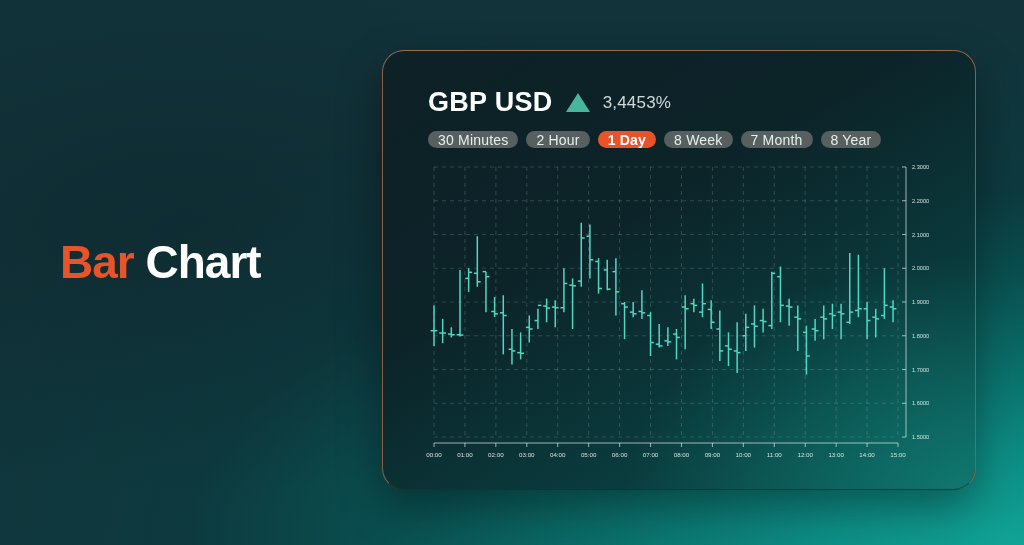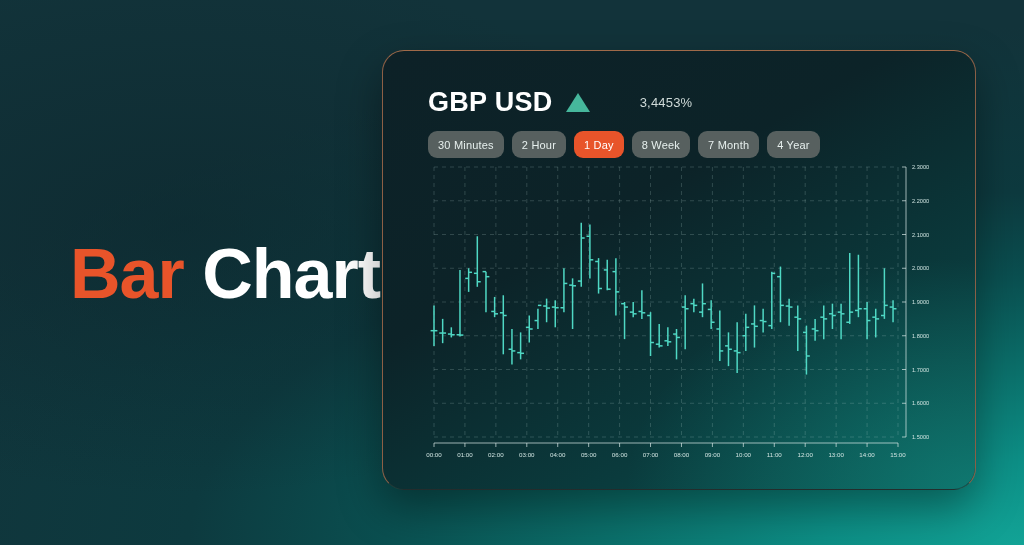--- a/index.html
+++ b/index.html
@@ -15,22 +15,22 @@
     overflow: hidden;
   }
   #root::after{
     content:""; position:absolute; inset:0;
     background: radial-gradient(70% 70% at 18% 42%, rgba(12,38,44,.55) 0%, rgba(12,38,44,0) 70%);
     pointer-events:none;
   }
 
   
   .hero {
-    position: absolute; left: 70px; top: 238px; z-index: 3;
-    font-size: 70px; font-weight: 700; letter-spacing: -1px;
+    position: absolute; left: 60px; top: 238px; z-index: 3;
+    font-size: 46px; font-weight: 700; letter-spacing: -1px;
     line-height: 1.05; white-space: nowrap;
   }
   .hero .w1 { color: #e8542a; }
   .hero .w2 { color: #ffffff; }
 
   
   .card {
     position: absolute; left: 382px; top: 50px;
     width: 594px; height: 440px; z-index: 4;
     background: linear-gradient(150deg, #0d2127 0%, #0c2328 38%, #0a3b3d 72%, #0b5350 100%);
@@ -47,31 +47,31 @@
     background: radial-gradient(95% 85% at 100% 100%, rgba(18,150,138,.55) 0%, rgba(18,150,138,0) 62%);
     pointer-events:none;
   }
   .card-inner { position: relative; z-index: 2; width:100%; height:100%; }
 
   
   .head { position:absolute; left:45px; top:36px; display:flex; align-items:center; gap:13px; }
   .pair { color:#fff; font-size:27px; font-weight:700; letter-spacing:.3px; }
   .tri { width:0; height:0; border-left:12px solid transparent; border-right:12px solid transparent;
          border-bottom:19px solid #46b79c; }
-  .chg { color:#cfdad8; font-size:13px; letter-spacing:.2px;margin-left:37px; }
+  .chg { color:#cfdad8; font-size:17px; letter-spacing:.2px; }
 
   
   .tabs { position:absolute; left:45px; top:80px; display:flex; gap:8px; }
   .tab {
-    height: 27px; padding: 0 10px; border-radius: 9px;
+    height: 17px; padding: 0 10px; border-radius: 9px;
     display:flex; align-items:center; justify-content:center;
-    font-size: 11px; color:#e6efed; background:#57605f; letter-spacing:.2px;
+    font-size: 14px; color:#e6efed; background:#57605f; letter-spacing:.2px;
     white-space:nowrap;
   }
-  .tab.active { background:#e8542a; color:#ffffff; }
+  .tab.active { background:#e8542a; color:#ffffff;font-weight:bold; }
 
   
   .plot { position:absolute; left:33px; top:108px; width:528px; height:310px; }
   .plot svg { display:block; }
 
   .ylab { fill:#cfe3e0; font-size:5.6px; font-family:"Liberation Sans",sans-serif; }
   .xlab { fill:#cfe3e0; font-size:6.2px; font-family:"Liberation Sans",sans-serif; }
 </style>
 </head>
 <body>
@@ -91,21 +91,21 @@
         <span class="tri"></span>
         <span class="chg">3,4453%</span>
       </div>
 
       <div class="tabs">
           <div class="tab">30 Minutes</div>
           <div class="tab">2 Hour</div>
           <div class="tab active">1 Day</div>
           <div class="tab">8 Week</div>
           <div class="tab">7 Month</div>
-          <div class="tab">4 Year</div>
+          <div class="tab">8 Year</div>
         </div>
 
       <div class="plot">
         <svg id="chart-svg" width="528" height="310" viewBox="0 0 528 310">
             <g>
               <line x1="18" x2="482" y1="8" y2="8" stroke="rgba(190,215,212,.30)" stroke-width="0.7" stroke-dasharray="4 4"></line>
               <line x1="18" x2="482" y1="41.749999999999886" y2="41.749999999999886" stroke="rgba(190,215,212,.30)" stroke-width="0.7" stroke-dasharray="4 4"></line>
               <line x1="18" x2="482" y1="75.49999999999991" y2="75.49999999999991" stroke="rgba(190,215,212,.30)" stroke-width="0.7" stroke-dasharray="4 4"></line>
               <line x1="18" x2="482" y1="109.24999999999997" y2="109.24999999999997" stroke="rgba(190,215,212,.30)" stroke-width="0.7" stroke-dasharray="4 4"></line>
               <line x1="18" x2="482" y1="143" y2="143" stroke="rgba(190,215,212,.30)" stroke-width="0.7" stroke-dasharray="4 4"></line>

